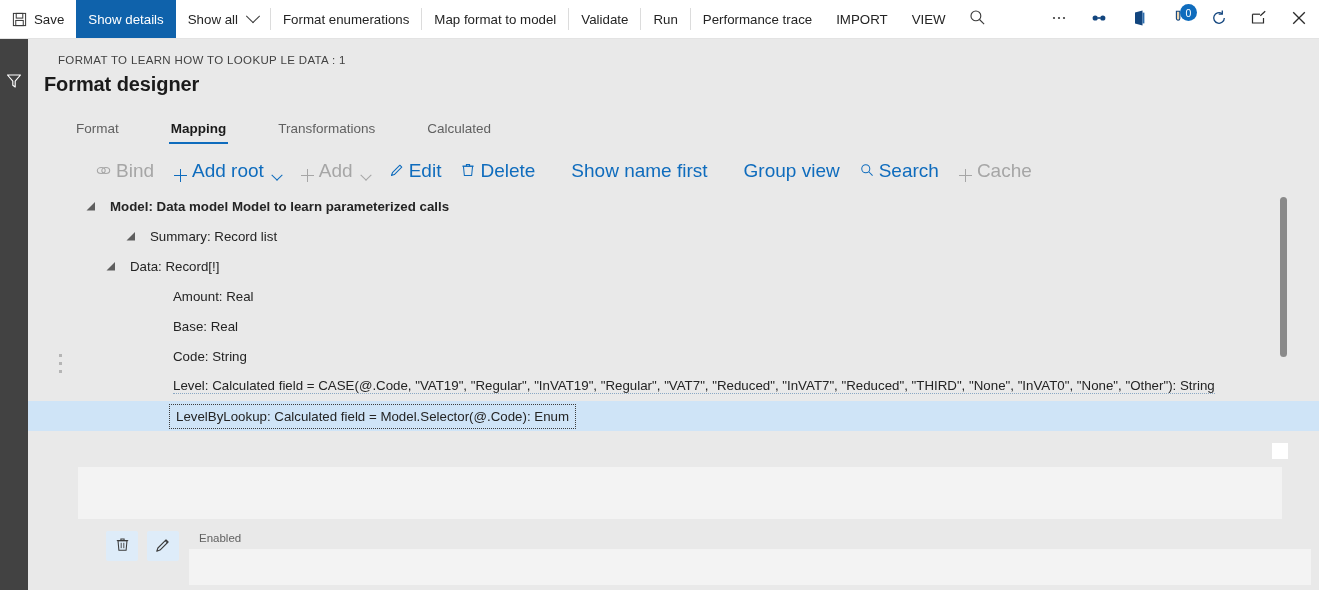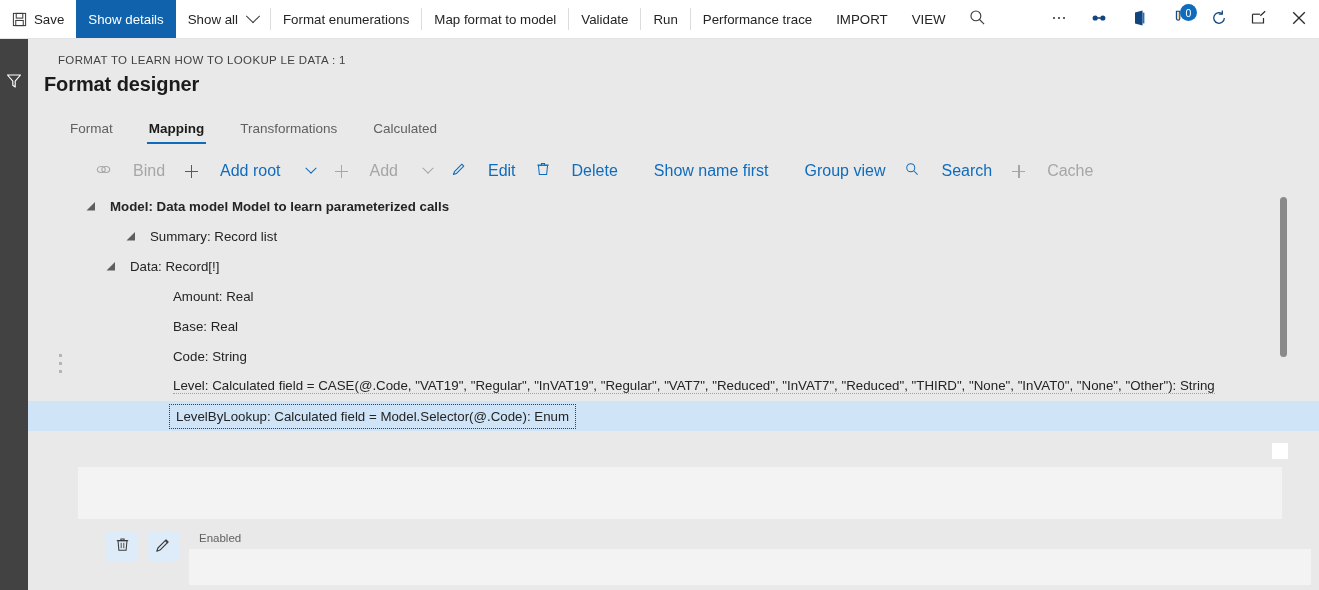--- a/index.html
+++ b/index.html
@@ -128,23 +128,23 @@
     left: 16px; top: 34px;
     font-size: 20px;
     font-weight: bold;
     color: #1b1b1b;
     letter-spacing: -0.1px;
   }
 
   
   .tabs {
     position: absolute;
-    left: 24px; top: 76px;
-    display: flex;
-    gap: 0px;
+    left: 30px; top: 76px;
+    display: flex;
+    gap: 16px;
   }
   .tab {
     position: relative;
     padding: 6px 18px 10px 18px;
     font-size: 13.5px;
     color: #616161;
     cursor: pointer;
     white-space: nowrap;
   }
   .tab:first-child { padding-left: 18px; }
@@ -163,24 +163,24 @@
   
   .tree-toolbar {
     position: absolute;
     left: 58px; top: 118px;
     display: flex;
     align-items: center;
     height: 28px;
   }
   .tb-item {
     display: flex;
-    align-items: center;
-    gap: 22px;
+    align-items: flex-end;
+    gap: 5px;
     padding: 4px 10px;
-    font-size: 16px;
+    font-size: 19px;
     color: #0f6cbd;
     cursor: pointer;
     white-space: nowrap;
   }
   .tb-item.disabled {
     color: #a6a6a6;
     cursor: default;
   }
   .tb-gap { width: 16px; }
   .plus {

